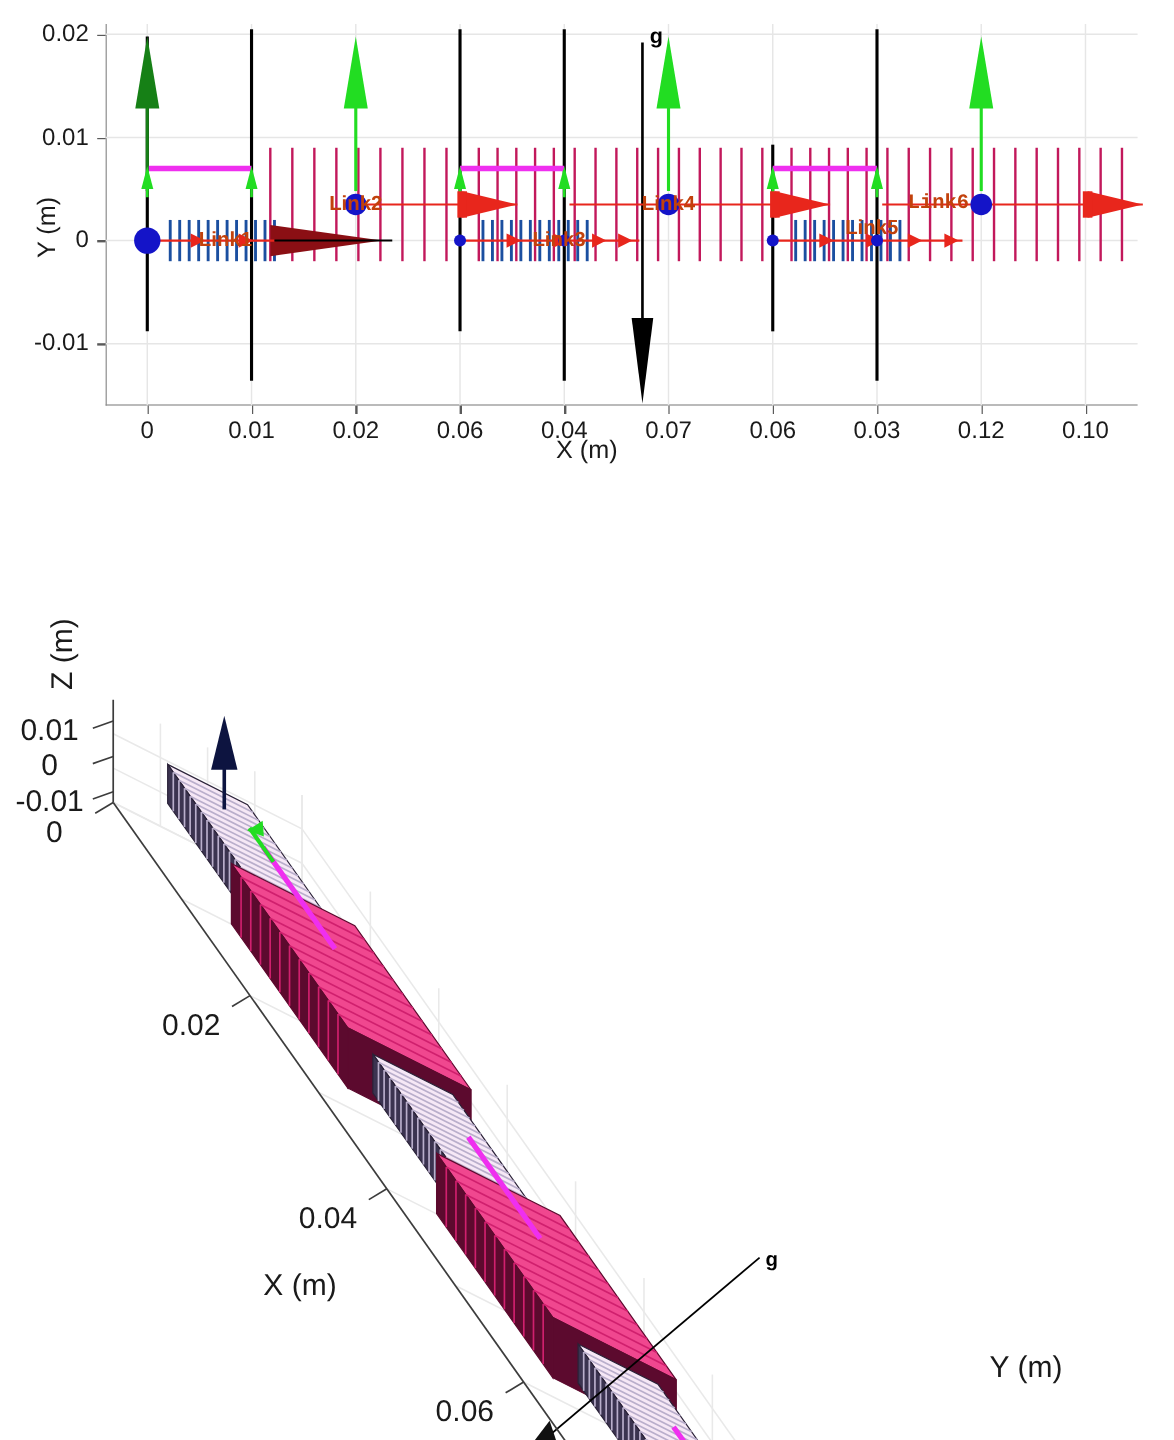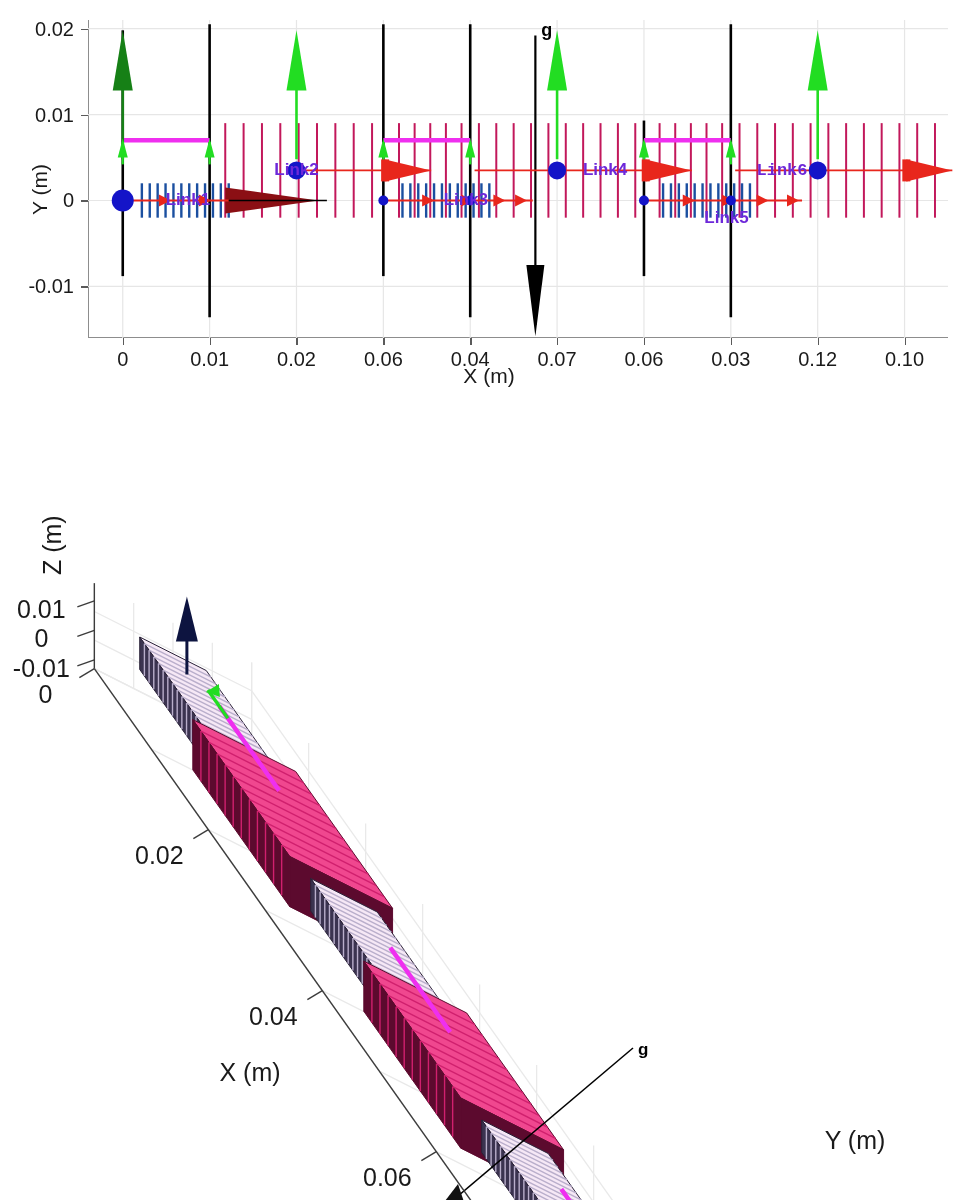--- a/index.html
+++ b/index.html
@@ -11,21 +11,21 @@
   
   #axes2d{left:0;top:0;width:978px;height:400px;}
   #plot2d{position:absolute;left:88px;top:20px;width:860px;height:318px;}
   .axbox{position:absolute;inset:0;border-left:1.4px solid #8d8d8d;border-bottom:1.4px solid #8d8d8d;box-sizing:border-box;}
   .tickx{position:absolute;width:1.4px;height:7px;background:#5a5a5a;}
   .ticky{position:absolute;height:1.4px;width:7px;background:#5a5a5a;}
   .xticklab{position:absolute;font-size:20px;color:#1a1a1a;transform:translateX(-50%);white-space:nowrap;}
   .yticklab{position:absolute;font-size:20px;color:#1a1a1a;transform:translateY(-50%);text-align:right;white-space:nowrap;}
   .axlabel{position:absolute;font-size:21px;color:#1a1a1a;white-space:nowrap;}
   .ylabel2d{transform:rotate(-90deg);transform-origin:left top;}
-  .linklab{position:absolute;font-size:17px;font-weight:bold;color:#6d28d9;white-space:nowrap;transform:translate(-50%,-50%);}
+  .linklab{position:absolute;font-size:17px;font-weight:bold;color:#c2410c;white-space:nowrap;transform:translate(-50%,-50%);}
   .glab{position:absolute;font-size:18px;font-weight:bold;color:#000;}
 
   
   #axes3d{left:0;top:400px;width:978px;height:800px;}
   #svg3d{position:absolute;left:0;top:0;}
   .tl3{position:absolute;font-size:25px;color:#1a1a1a;white-space:nowrap;transform:translate(-50%,-50%);}
   .al3{position:absolute;font-size:25px;color:#1a1a1a;white-space:nowrap;transform:translate(-50%,-50%);}
   .zlab3{position:absolute;font-size:25px;color:#1a1a1a;white-space:nowrap;}
   .g3{position:absolute;font-size:17px;font-weight:bold;color:#000;}
 </style>
@@ -195,22 +195,22 @@
           <circle cx="469.0909090909092" cy="150.40540540540542" r="9" fill="#1414c8"></circle>
           <circle cx="642.8282828282829" cy="180.48648648648648" r="5" fill="#1414c8"></circle>
           <circle cx="729.6969696969697" cy="150.40540540540542" r="9" fill="#1414c8"></circle>
           <circle cx="295.35353535353534" cy="180.48648648648648" r="5" fill="#1414c8"></circle>
           <circle cx="555.959595959596" cy="180.48648648648648" r="5" fill="#1414c8"></circle>
         </svg>
       <div id="ov2d">
           <div class="linklab" style="left: 99.899px; top: 180.486px;">Link1</div>
           <div class="linklab" style="left: 208.485px; top: 150.405px;">Link2</div>
           <div class="linklab" style="left: 377.879px; top: 180.486px;">Link3</div>
-          <div class="linklab" style="left: 469.091px; top: 150.405px; margin-left: 48px;">Link4</div>
-          <div class="linklab" style="left: 638.485px; top: 198px;">Link5</div>
+          <div class="linklab" style="left: 469.091px; top: 150.405px;">Link4</div>
+          <div class="linklab" style="left: 638.485px; top: 170px;">Link5</div>
           <div class="linklab" style="left: 694px; top: 150.405px; font-family: Liberation Mono, monospace;">Link6</div>
           <div class="glab" style="left: 453.374px; top: 0.297297px;">g</div>
         </div>
     </div>
 
     <div id="tx2d">
         <div class="tickx" style="left: 122.747px; top: 338px;"></div>
         <div class="xticklab" style="left: 122.747px; top: 348px;">0</div>
         <div class="tickx" style="left: 209.616px; top: 338px;"></div>
         <div class="xticklab" style="left: 209.616px; top: 348px;">0.01</div>

